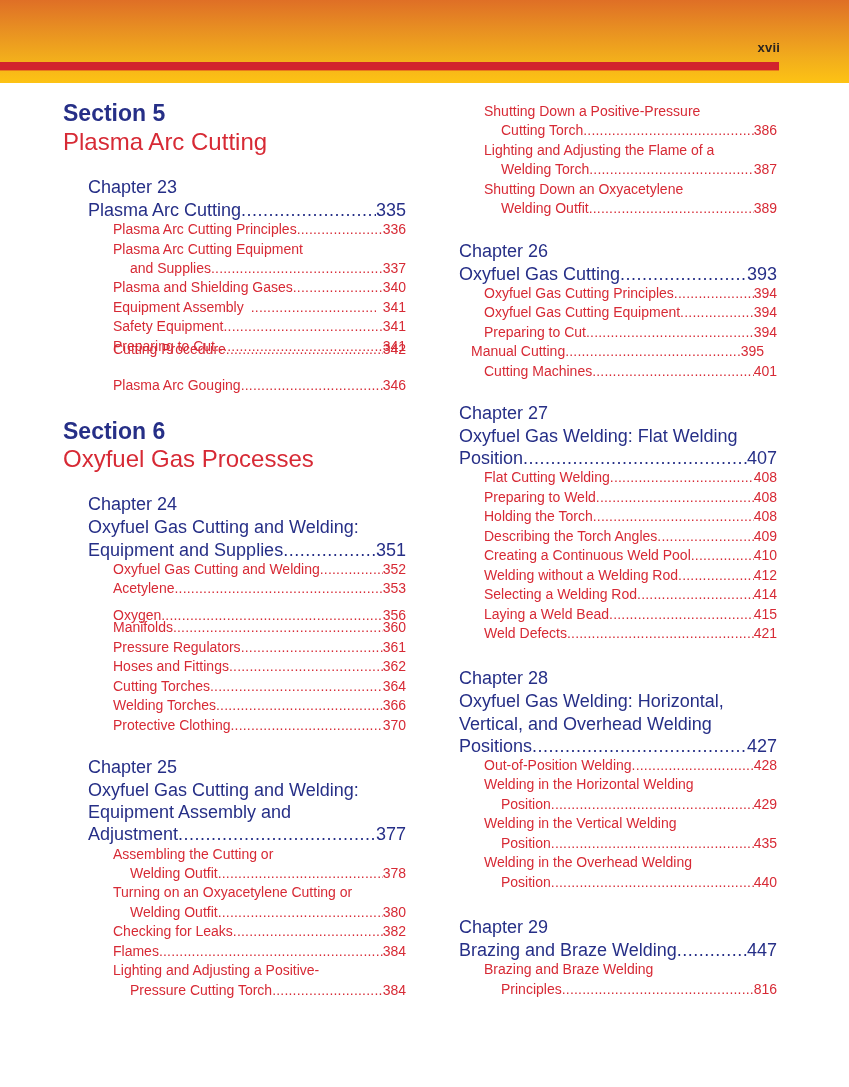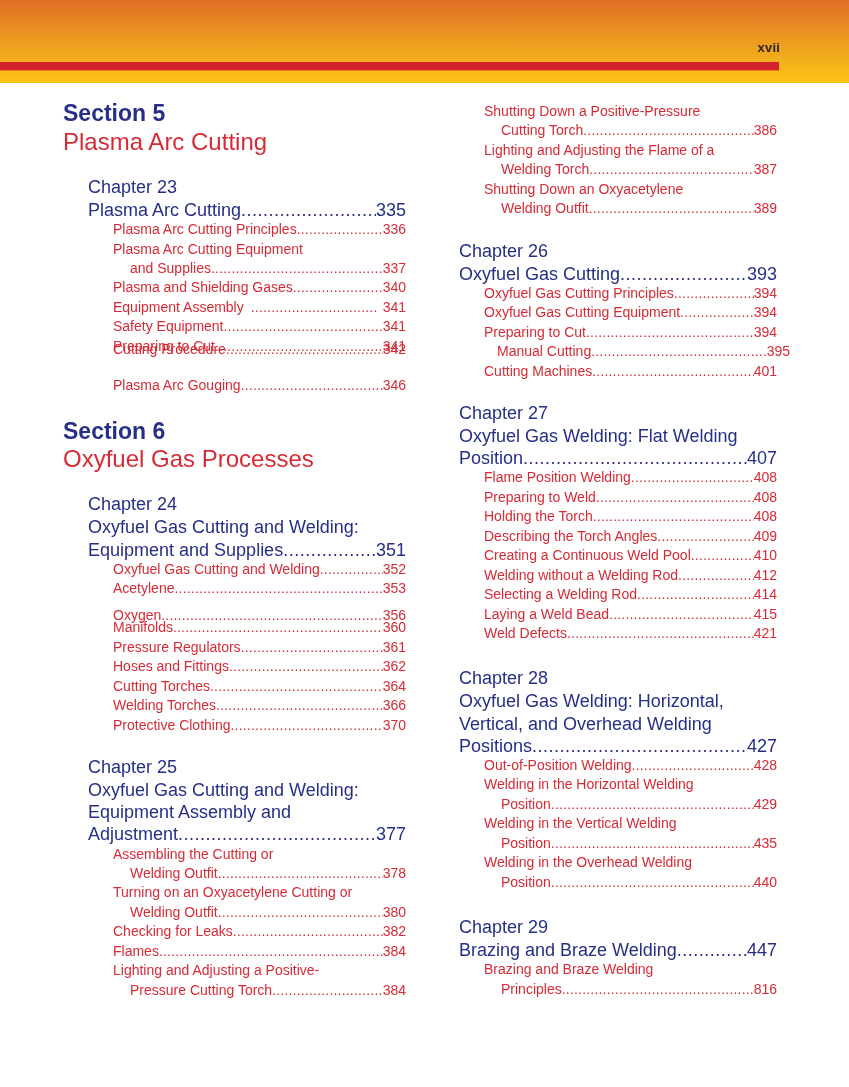--- a/index.html
+++ b/index.html
@@ -245,40 +245,40 @@
   <div class="topic lead" style="left:25px;top:303px;width:293px;">
       <span class="t">Oxyfuel Gas Cutting Equipment</span>
       <span class="d"></span>
       <span class="p">394</span>
     </div>
   <div class="topic lead" style="left:25px;top:323px;width:293px;">
       <span class="t">Preparing to Cut</span>
       <span class="d"></span>
       <span class="p">394</span>
     </div>
-  <div class="topic lead" style="left:38px;top:342px;width:293px;">
+  <div class="topic lead" style="left:12px;top:342px;width:293px;">
       <span class="t">Manual Cutting</span>
       <span class="d"></span>
       <span class="p">395</span>
     </div>
   <div class="topic lead" style="left:25px;top:362px;width:293px;">
       <span class="t">Cutting Machines</span>
       <span class="d"></span>
       <span class="p">401</span>
     </div>
 
   <div class="chapter-num" style="left:0;top:403px;">Chapter 27</div>
   <div class="chapter-line" style="left:0;top:425px;">Oxyfuel Gas Welding: Flat Welding</div>
   <div class="chapter-line lead" style="left:0;top:447px;width:318px;">
     <span class="t">Position</span>
       <span class="d"></span>
       <span class="p">407</span>
   </div>
   <div class="topic lead" style="left:25px;top:468px;width:293px;">
-      <span class="t">Flame Position Welding</span>
+      <span class="t">Flat Cutting Welding</span>
       <span class="d"></span>
       <span class="p">408</span>
     </div>
   <div class="topic lead" style="left:25px;top:488px;width:293px;justify-content:flex-end;">
       <span class="t">Preparing to Weld</span>
       <span class="d"></span>
       <span class="p">408</span>
     </div>
   <div class="topic lead" style="left:25px;top:507px;width:293px;">
       <span class="t">Holding the Torch</span>

